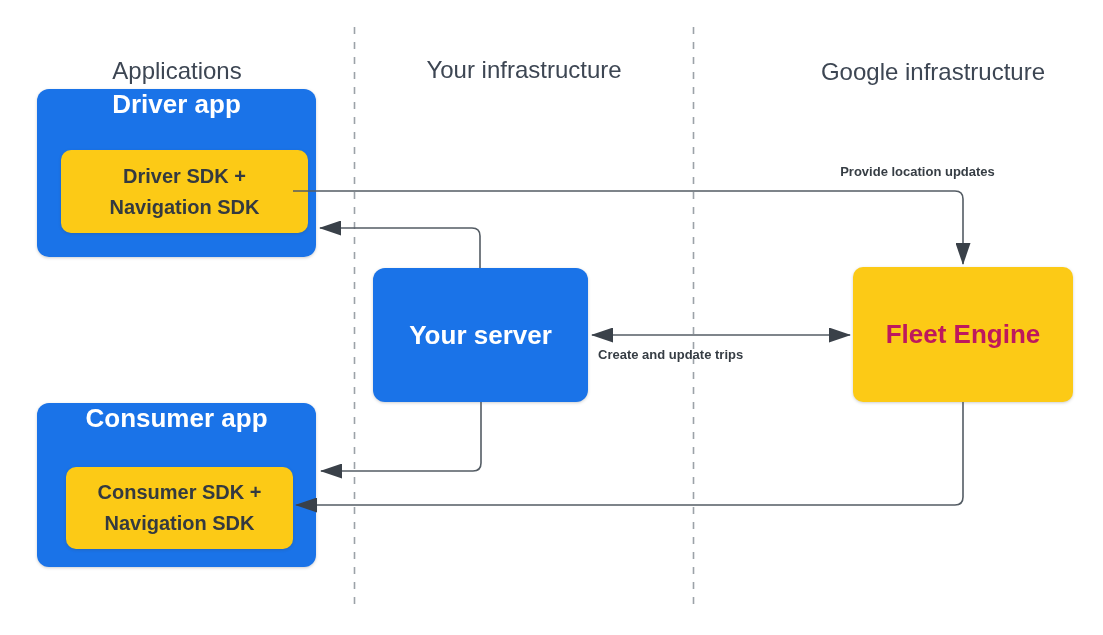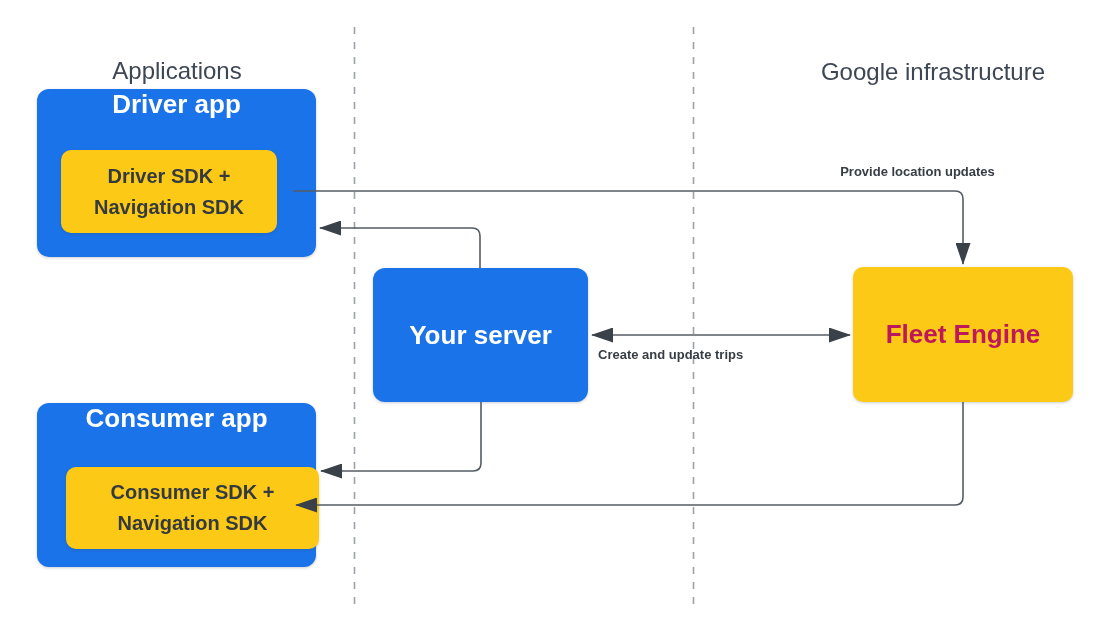--- a/index.html
+++ b/index.html
@@ -93,34 +93,35 @@
 <body>
 
 <div class="canvas">
 
   <svg class="layer" viewBox="0 0 1103 635">
     <path d="M 354.5 27 V 607" fill="none" stroke="#9ca2a8" stroke-width="1.6" stroke-dasharray="7 8"></path>
     <path d="M 693.5 27 V 607" fill="none" stroke="#9ca2a8" stroke-width="1.6" stroke-dasharray="7 8"></path>
   </svg>
 
   <div class="col-header" style="left:37px; top:33px; width:280px;">Applications</div>
+  <div class="col-header" style="left:354px; top:32px; width:340px;">Your infrastructure</div>
   <div class="col-header" style="left:763px; top:34px; width:340px;">Google infrastructure</div>
 
   <div class="node blue" style="left:37px; top:89px; width:279px; height:168px;">
     <span class="node-title on-blue app-title">Driver app</span>
   </div>
-  <div class="node yellow sdk-box" style="left:61px; top:150px; width:216px; height:83px;">
+  <div class="node yellow sdk-box" style="left:61px; top:150px; width:247px; height:83px;">
     <span class="sdk-line">Driver SDK +</span>
     <span class="sdk-line">Navigation SDK</span>
   </div>
 
   <div class="node blue" style="left:37px; top:403px; width:279px; height:164px;">
     <span class="node-title on-blue app-title">Consumer app</span>
   </div>
-  <div class="node yellow sdk-box" style="left:66px; top:467px; width:253px; height:82px;">
+  <div class="node yellow sdk-box" style="left:66px; top:467px; width:227px; height:82px;">
     <span class="sdk-line">Consumer SDK +</span>
     <span class="sdk-line">Navigation SDK</span>
   </div>
 
   <div class="node blue center-box" style="left:373px; top:268px; width:215px; height:134px;">
     <span class="node-title on-blue">Your server</span>
   </div>
 
   <div class="node yellow center-box" style="left:853px; top:267px; width:220px; height:135px;">
     <span class="node-title on-yellow">Fleet Engine</span>

